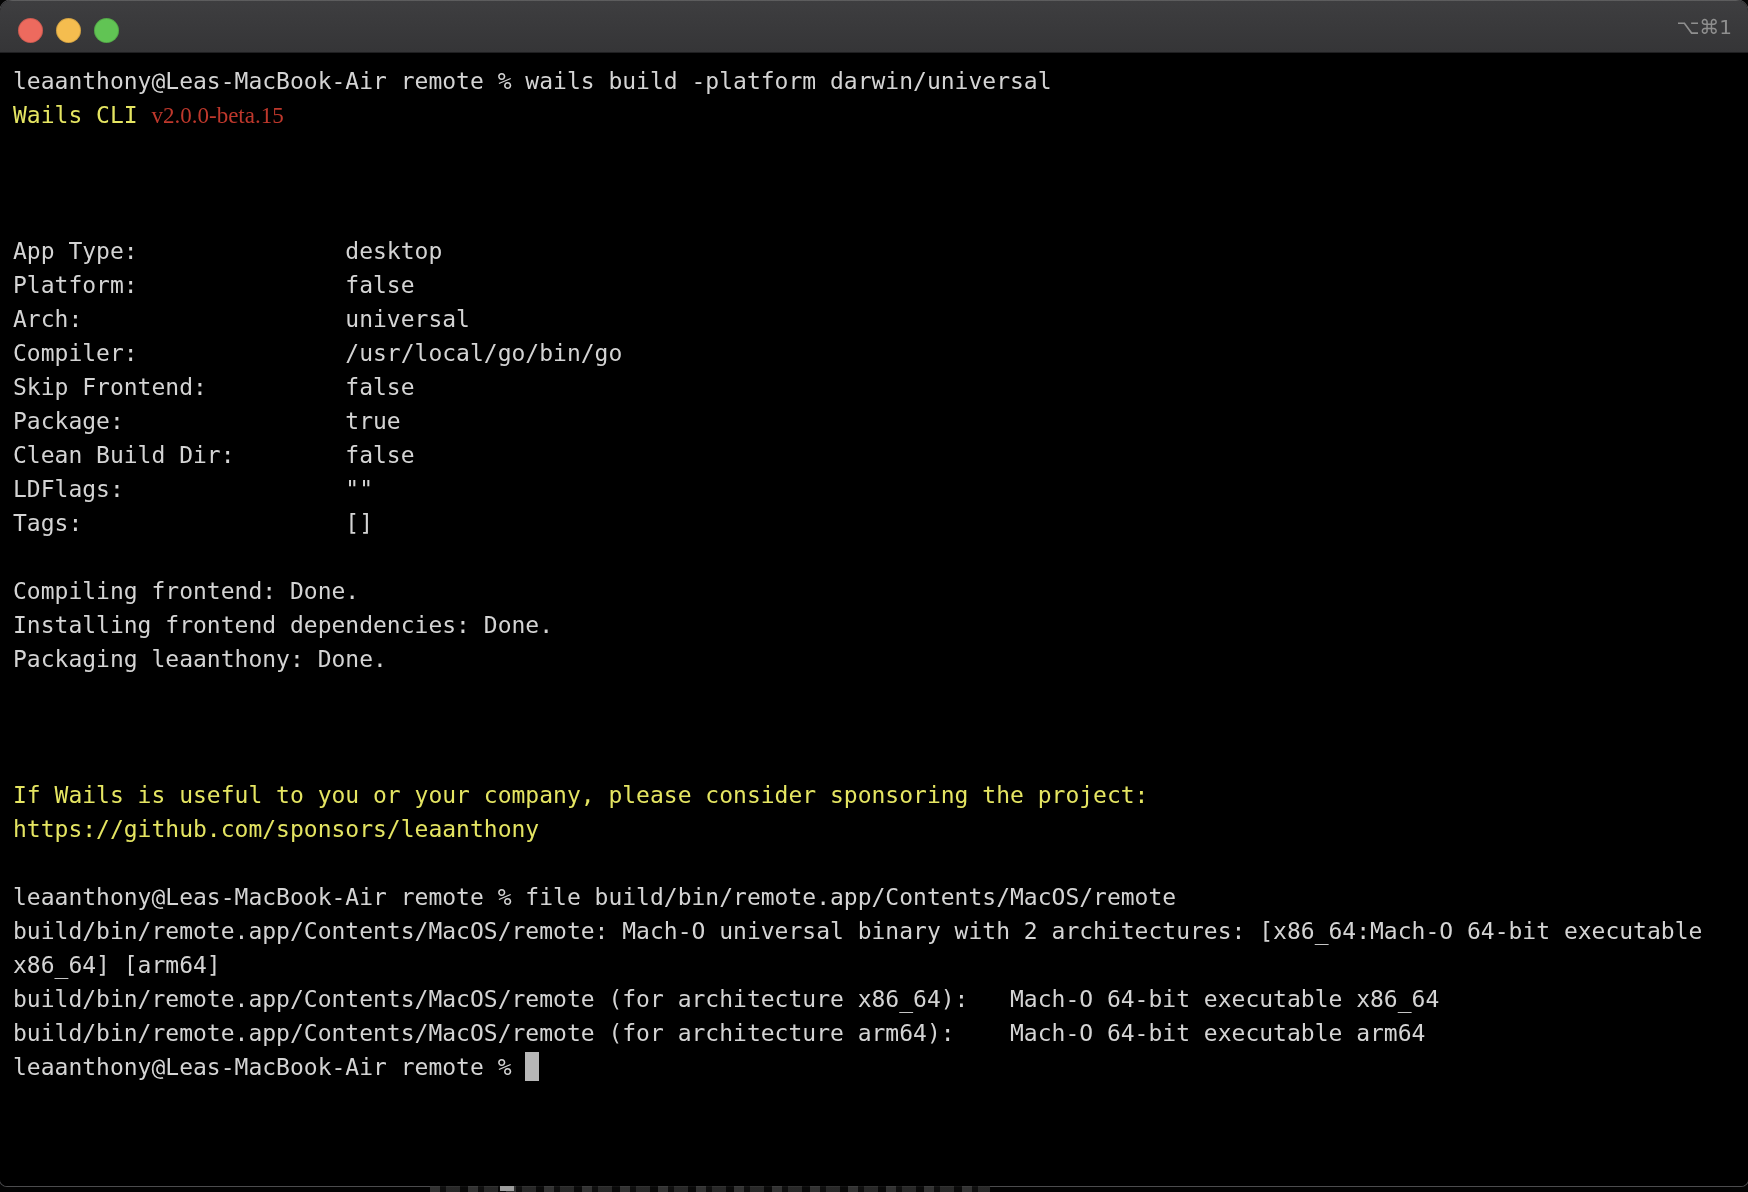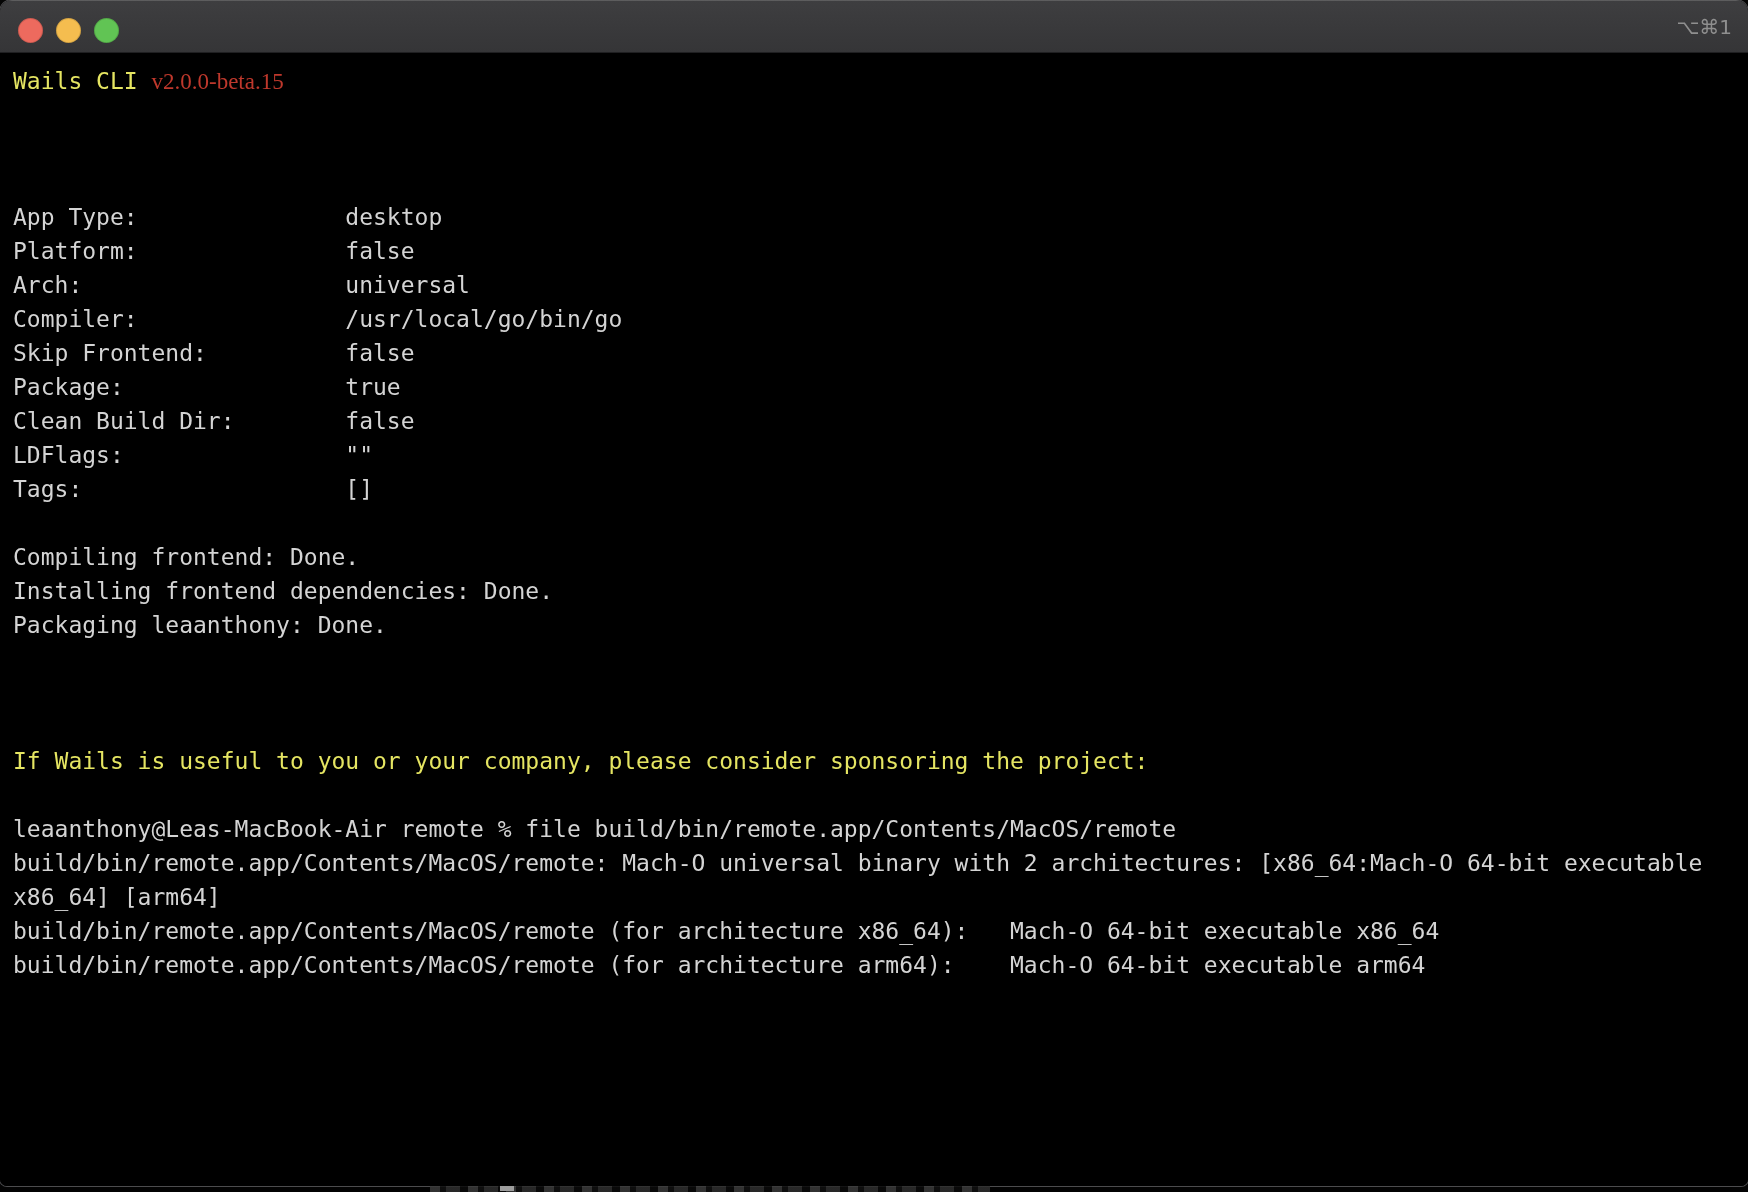--- a/index.html
+++ b/index.html
@@ -81,20 +81,21 @@
       <div class="lights">
         <span class="light red"></span>
         <span class="light yellow"></span>
         <span class="light green"></span>
       </div>
       <div class="title">-zsh</div>
       <div class="shortcut">⌥⌘1</div>
     </div>
 
     <div class="content" id="term">
+        <div class="line"><span class="seg c-default">leaanthony@Leas-MacBook-Air remote % wails build -platform darwin/universal</span></div>
         <div class="line"><span class="seg c-yellow">Wails CLI </span><span class="seg c-red">v2.0.0-beta.15</span></div>
         <div class="line"></div>
         <div class="line"></div>
         <div class="line"></div>
         <div class="line"><span class="seg c-default">App Type:               desktop</span></div>
         <div class="line"><span class="seg c-default">Platform:               false</span></div>
         <div class="line"><span class="seg c-default">Arch:                   universal</span></div>
         <div class="line"><span class="seg c-default">Compiler:               /usr/local/go/bin/go</span></div>
         <div class="line"><span class="seg c-default">Skip Frontend:          false</span></div>
         <div class="line"><span class="seg c-default">Package:                true</span></div>
@@ -102,24 +103,26 @@
         <div class="line"><span class="seg c-default">LDFlags:                ""</span></div>
         <div class="line"><span class="seg c-default">Tags:                   []</span></div>
         <div class="line"></div>
         <div class="line"><span class="seg c-default">Compiling frontend: Done.</span></div>
         <div class="line"><span class="seg c-default">Installing frontend dependencies: Done.</span></div>
         <div class="line"><span class="seg c-default">Packaging leaanthony: Done.</span></div>
         <div class="line"></div>
         <div class="line"></div>
         <div class="line"></div>
         <div class="line"><span class="seg c-yellow">If Wails is useful to you or your company, please consider sponsoring the project:</span></div>
+        <div class="line"><span class="seg c-yellow">https://github.com/sponsors/leaanthony</span></div>
         <div class="line"></div>
         <div class="line"><span class="seg c-default">leaanthony@Leas-MacBook-Air remote % file build/bin/remote.app/Contents/MacOS/remote</span></div>
         <div class="line"><span class="seg c-default">build/bin/remote.app/Contents/MacOS/remote: Mach-O universal binary with 2 architectures: [x86_64:Mach-O 64-bit executable</span></div>
         <div class="line"><span class="seg c-default">x86_64] [arm64]</span></div>
         <div class="line"><span class="seg c-default">build/bin/remote.app/Contents/MacOS/remote (for architecture x86_64):   Mach-O 64-bit executable x86_64</span></div>
         <div class="line"><span class="seg c-default">build/bin/remote.app/Contents/MacOS/remote (for architecture arm64):    Mach-O 64-bit executable arm64</span></div>
+        <div class="line"><span class="seg c-default">leaanthony@Leas-MacBook-Air remote % </span><span class="cursor"></span></div>
       </div>
   </div>
 
   <div class="behind-strip"></div>
   <div class="behind-cursor"></div>
 </div>
 
 </body></html>

